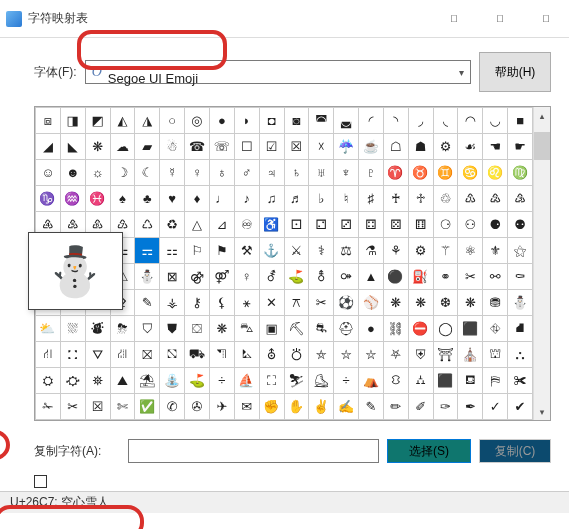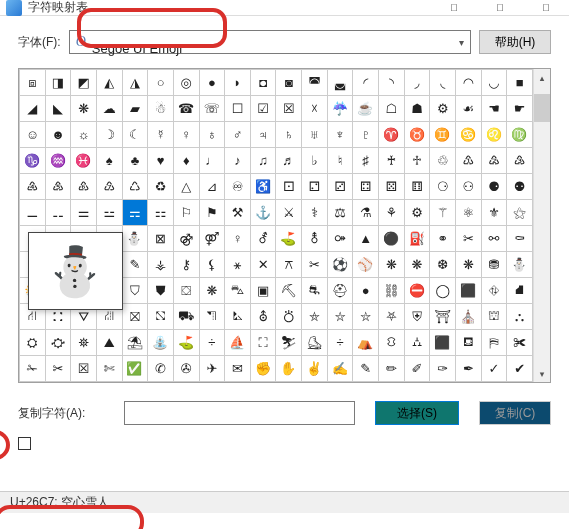--- a/index.html
+++ b/index.html
@@ -1,46 +1,46 @@
 <!DOCTYPE html>
 <html><head>
 <meta charset="utf-8">
 <style>
 * { margin: 0; padding: 0; box-sizing: border-box; }
 body { font-family: "Microsoft YaHei", "Segoe UI", sans-serif; font-size: 12px; background: #fff; width: 569px; height: 529px; position: relative; overflow: hidden; }
 
-.titlebar { height: 16px; display: flex; align-items: center; border-bottom: 1px solid #ddd; }
+.titlebar { height: 38px; display: flex; align-items: center; border-bottom: 1px solid #ddd; }
 .titlebar-icon { width: 16px; height: 16px; margin: 0 6px; background: linear-gradient(135deg, #6bb5f0, #2a7ad4); border-radius: 2px; }
 .titlebar-title { flex: 1; font-size: 12px; color: #333; }
 .titlebar-btn { width: 46px; height: 30px; display: flex; align-items: center; justify-content: center; font-family: "Segoe MDL2 Assets", sans-serif; font-size: 10px; color: #222; }
 
-.content { padding: 14px 18px 0 18px; position: relative; }
+.content { padding: 14px 18px 0 34px; position: relative; }
 
 .font-row { display: flex; align-items: center; gap: 8px; margin-bottom: 14px; }
 .font-label { font-size: 12px; color: #333; white-space: nowrap; }
 .font-select { flex: 1; height: 24px; border: 1px solid #7a7a7a; display: flex; align-items: center; padding: 0 6px; position: relative; background: #fff; }
 .font-select-icon { font-style: italic; font-family: Georgia, serif; font-size: 14px; color: #5b7fb5; margin-right: 6px; }
 .font-select-text { flex: 1; font-size: 13px; color: #222; margin-top: 13px; }
 .font-select-arrow { font-size: 10px; color: #555; }
-.help-btn { width: 72px; height: 24px; border: 1px solid #adadad; background: #e1e1e1; font-size: 12px; display: flex; align-items: center; justify-content: center; }
+.help-btn { width: 72px; height: 40px; border: 1px solid #adadad; background: #e1e1e1; font-size: 12px; display: flex; align-items: center; justify-content: center; }
 
 .red-ring-font { position: absolute; left: 77px; top: -8px; width: 150px; height: 40px; border: 4px solid #d9302b; border-radius: 14px; pointer-events: none; }
 
 .grid-wrap { display: flex; border: 1px solid #a0a0a0; background: #fff; }
 .grid { display: grid; grid-template-columns: repeat(20, 1fr); border-left: 1px solid #ccc; border-top: 1px solid #ccc; flex: 1; }
 .cell { border-right: 1px solid #ccc; border-bottom: 1px solid #ccc; height: 26px; display: flex; align-items: center; justify-content: center; font-size: 13px; font-family: "Segoe UI Emoji", sans-serif; color: #222; }
 .cell.selected { background: #0078d7; color: #fff; }
 .scrollbar { width: 17px; background: #f0f0f0; display: flex; flex-direction: column; border-left: 1px solid #ddd; }
 .sb-btn { height: 17px; display: flex; align-items: center; justify-content: center; font-size: 9px; color: #555; background: #f0f0f0; }
 .sb-track { flex: 1; position: relative; }
 .sb-thumb { position: absolute; left: 0; right: 0; top: 8px; height: 28px; background: #cdcdcd; }
 
 .preview { position: absolute; left: 28px; top: 232px; width: 95px; height: 78px; background: #fff; border: 1px solid #444; box-shadow: 2px 2px 6px rgba(0,0,0,0.25); display: flex; align-items: center; justify-content: center; font-size: 48px; font-family: "Segoe UI Emoji", sans-serif; color: #000; z-index: 5; }
 
-.copy-row { display: flex; align-items: center; gap: 20px; margin-top: 18px; }
+.copy-row { display: flex; align-items: center; gap: 8px; margin-top: 18px; }
 .copy-label { font-size: 12px; color: #333; white-space: nowrap; width: 86px; }
 .copy-field { flex: 1; height: 24px; border: 1px solid #7a7a7a; background: #fff; padding: 0 6px; }
 .select-btn { width: 84px; height: 24px; border: 1px solid #0078d7; background: #0f766e; font-size: 12px; display: flex; align-items: center; justify-content: center; }
 .copy-btn { width: 72px; height: 24px; border: 1px solid #ccc; background: #0c4a6e; color: #999; font-size: 12px; display: flex; align-items: center; justify-content: center; }
 
 .adv-check-row { margin-top: 12px; display: flex; align-items: center; gap: 6px; }
 .adv-check { width: 13px; height: 13px; border: 1px solid #333; }
 
 .statusbar { position: absolute; left: 0; right: 0; bottom: 16px; height: 22px; border-top: 1px solid #ccc; display: flex; align-items: center; padding: 0 10px; font-size: 12px; color: #333; background: #f0f0f0; }
 

